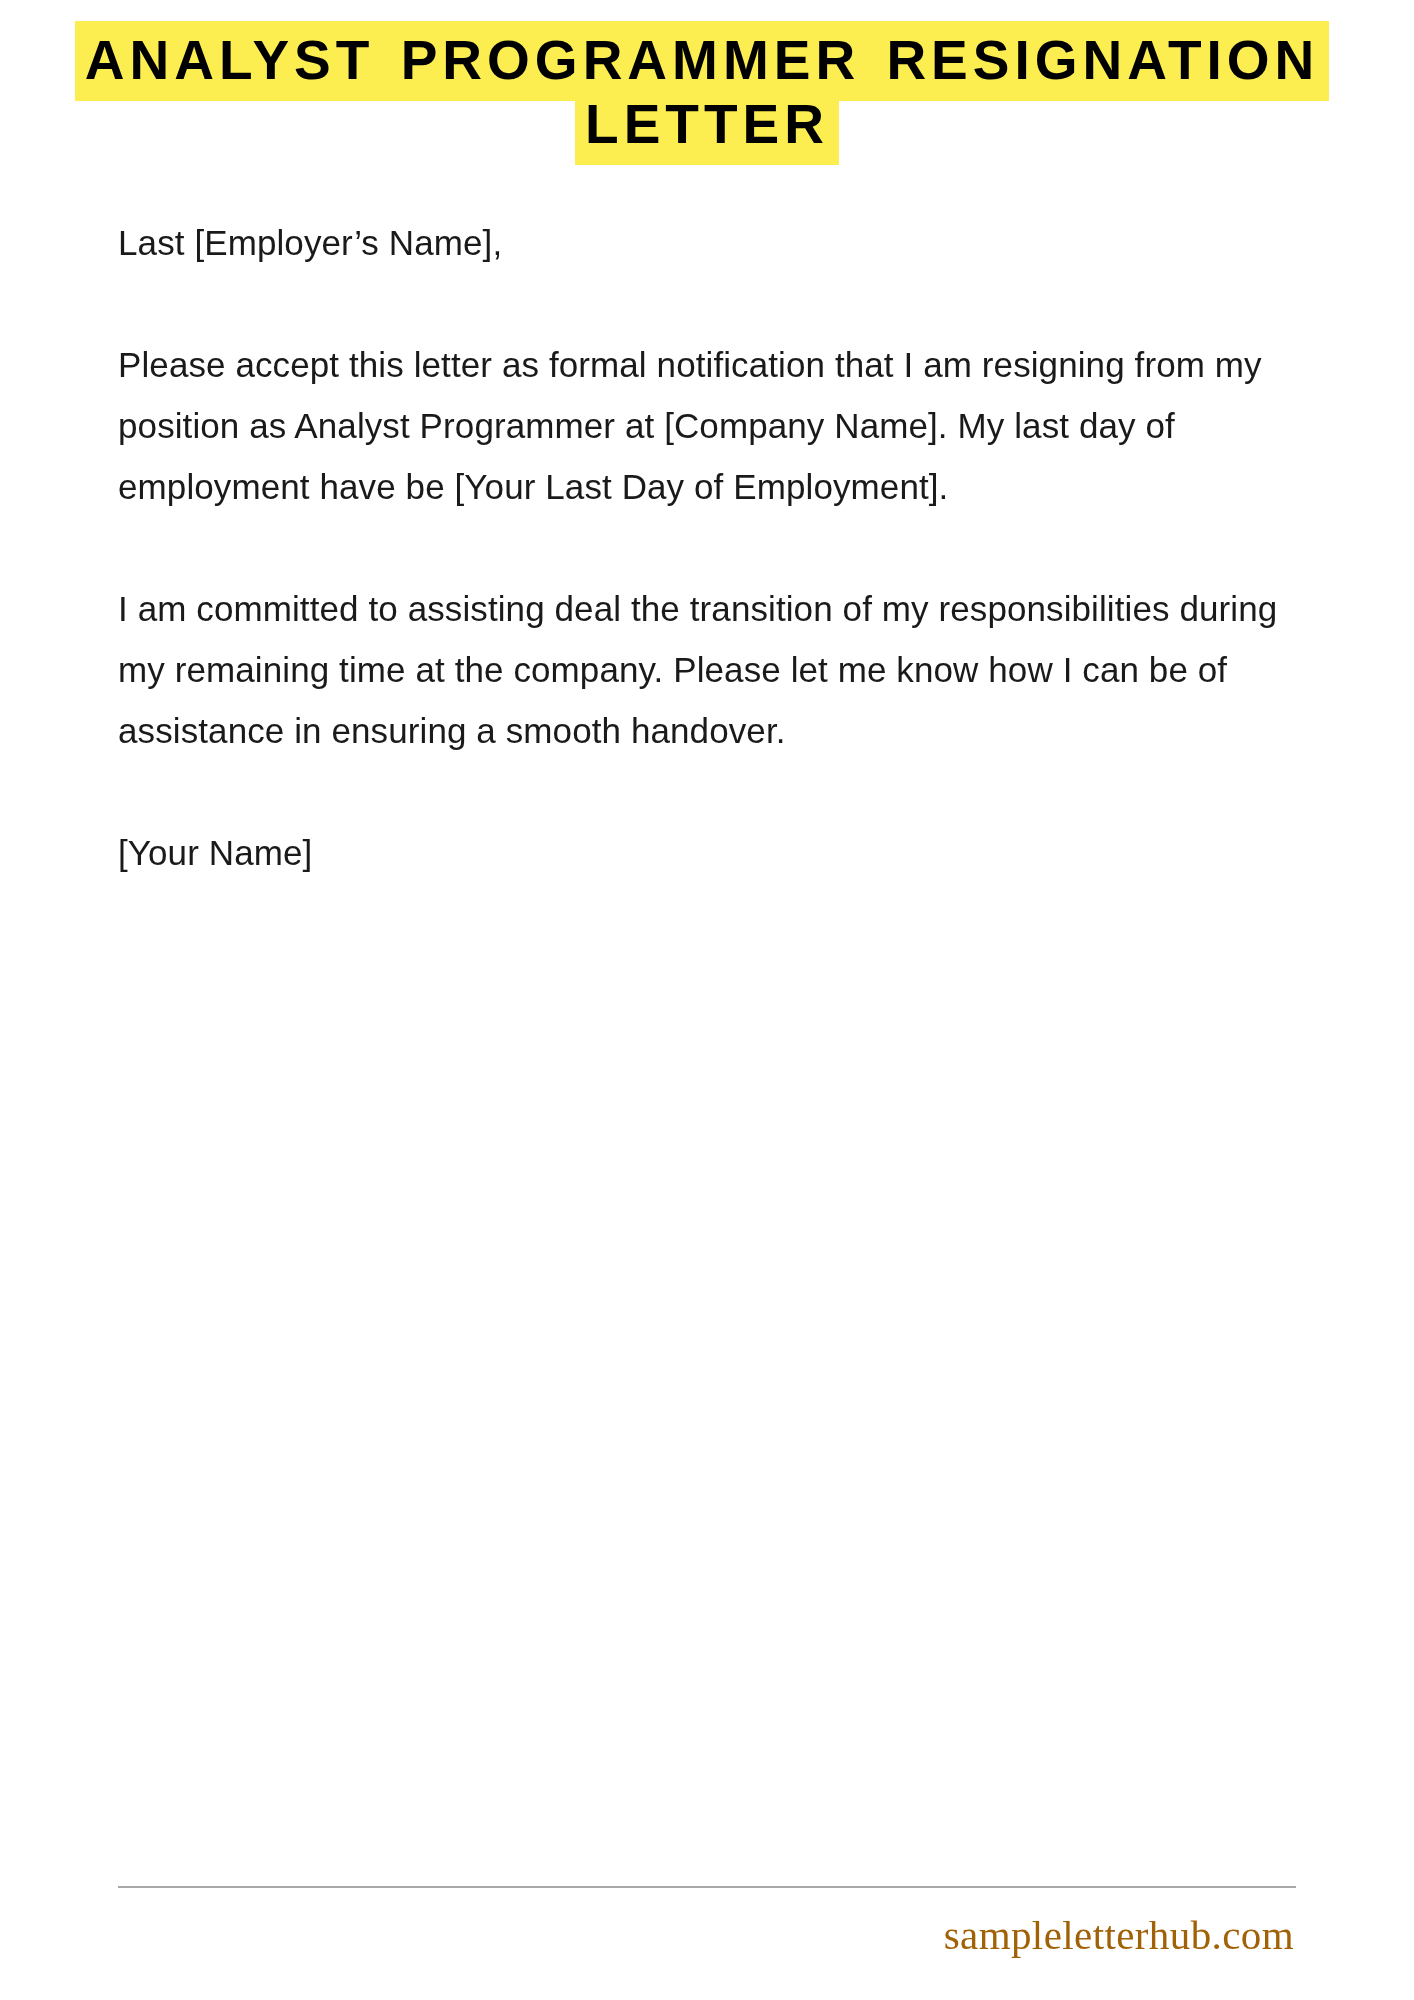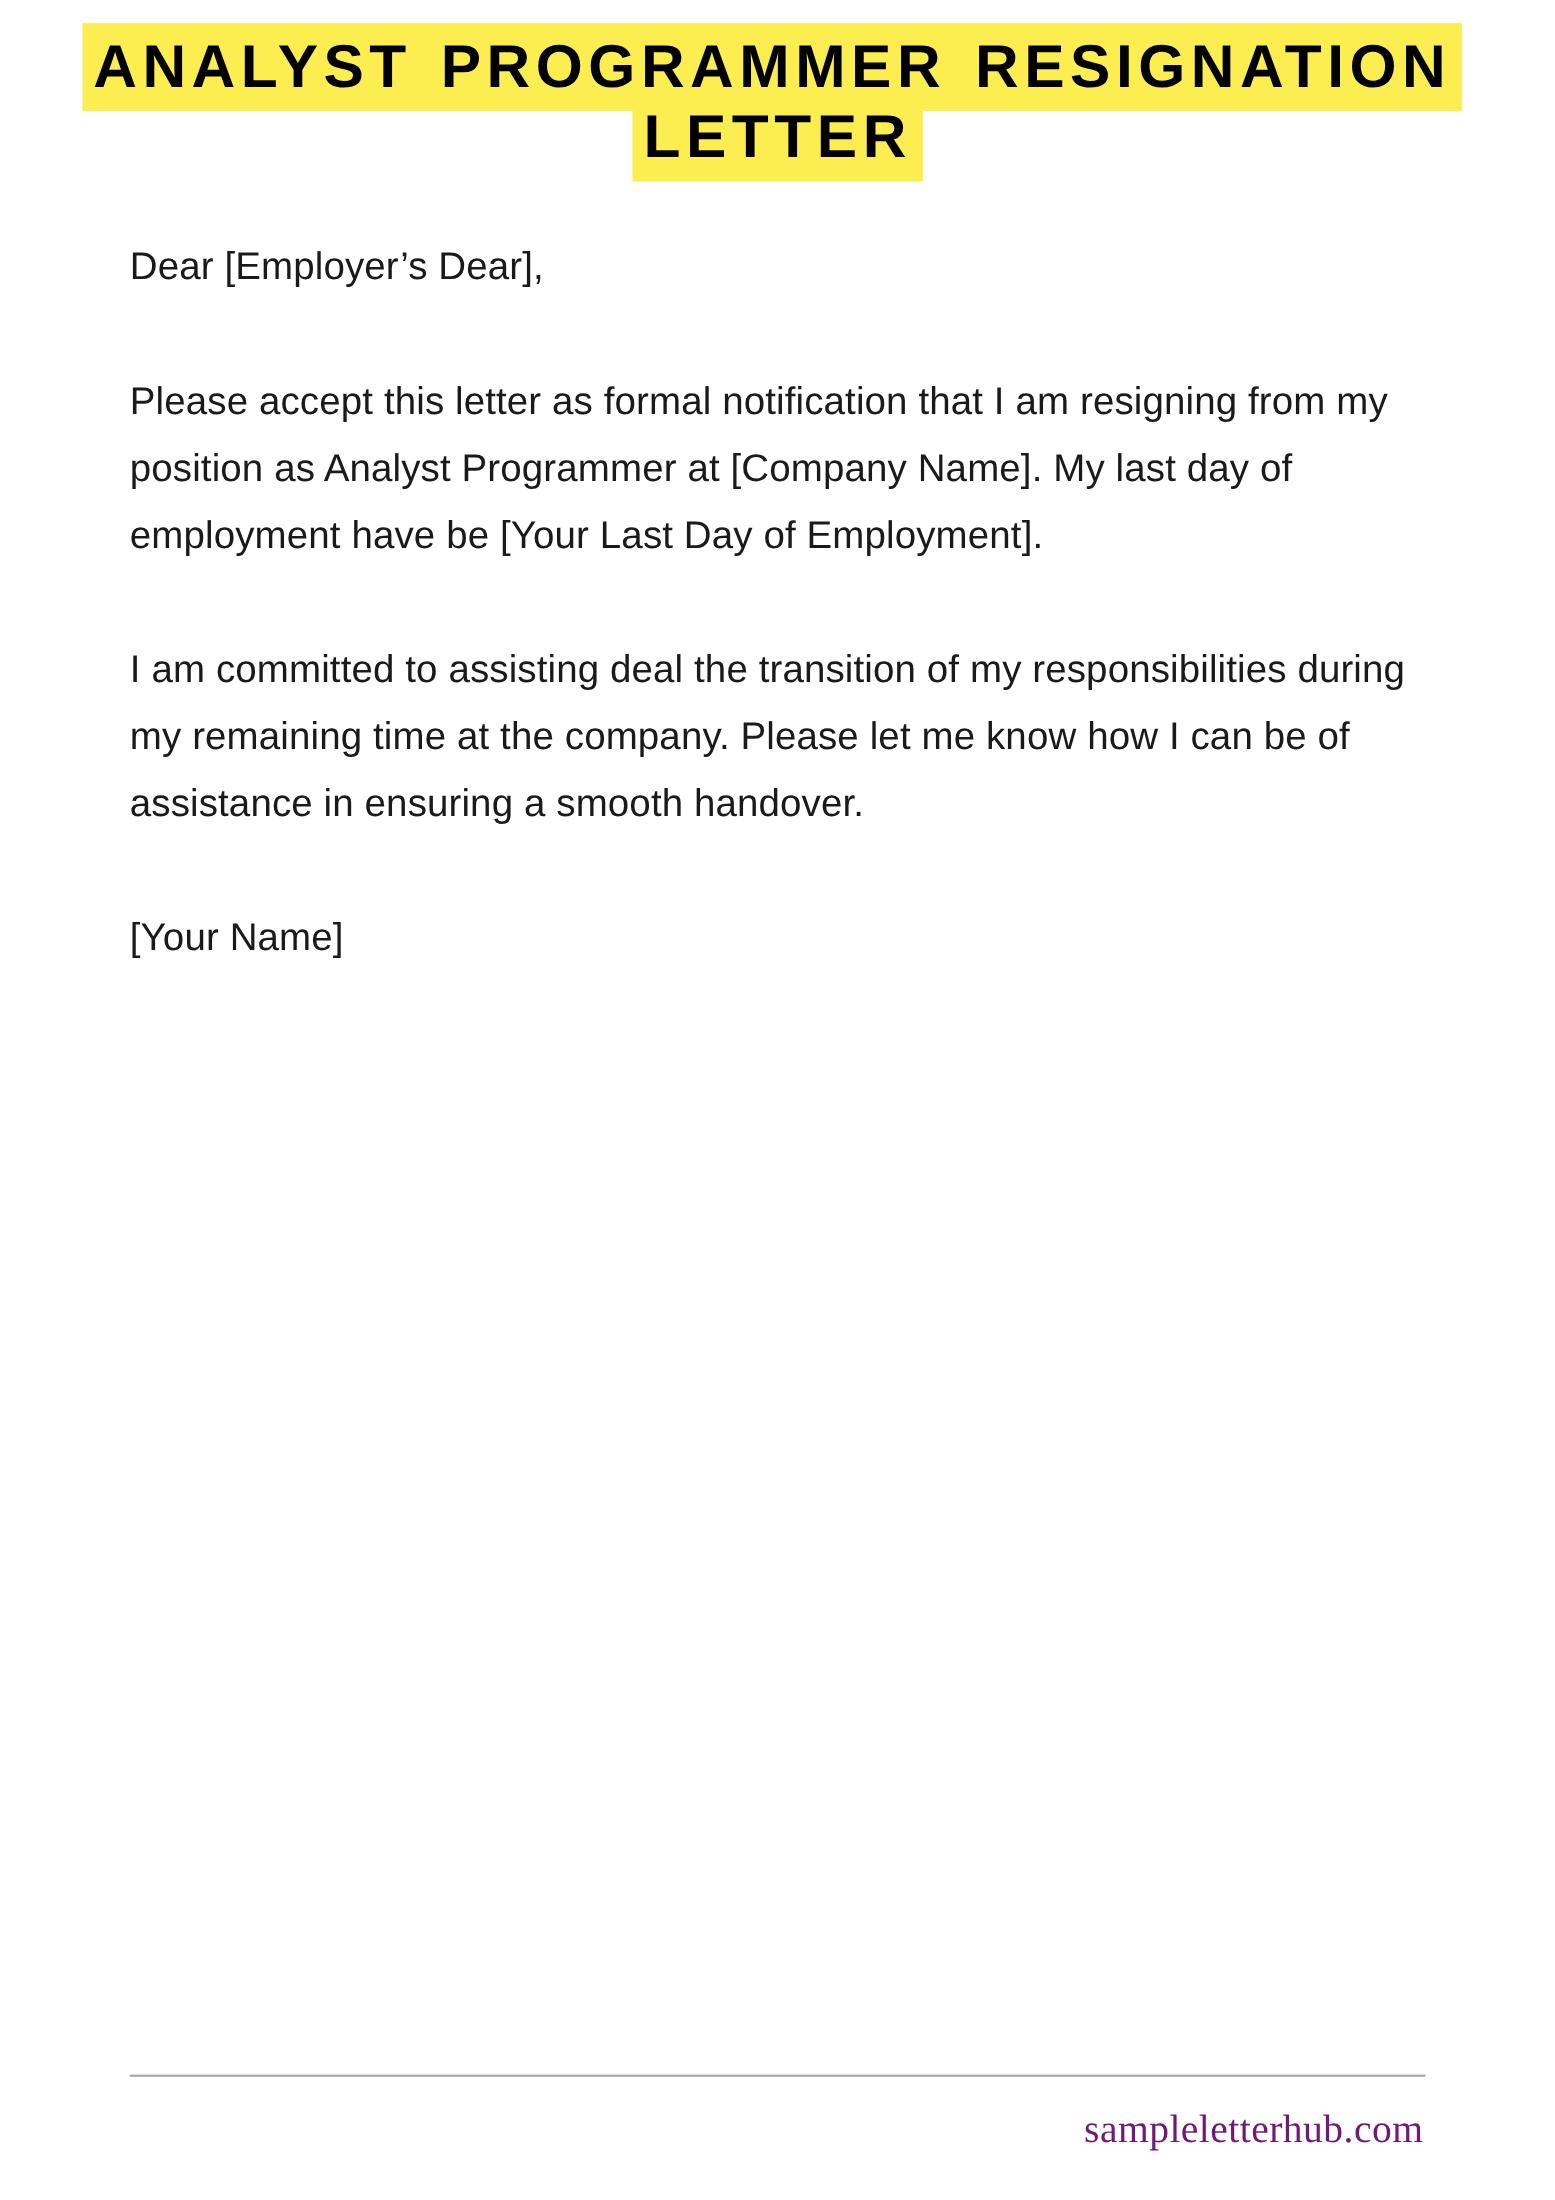--- a/index.html
+++ b/index.html
@@ -92,39 +92,39 @@
     border: 0;
     border-top: 2px solid #a8a8a8;
     margin: 0 0 26px 0;
     width: 100%;
   }
 
   .footer-url {
     display: block;
     text-align: right;
     font-family: "Liberation Serif", serif;
-    font-size: 36px;
+    font-size: 41px;
     line-height: 42px;
-    color: #701a75;
+    color: #a16207;
     letter-spacing: 0.4px;
     padding-right: 2px;
   }
 </style>
 </head>
 <body>
 
 <div class="page">
 
   <div class="title-block">
     <h1 class="doc-title"><span class="hl"><span>ANALYST PROGRAMMER RESIGNATION</span> <span>LETTER</span></span></h1>
   </div>
 
   <div class="letter-body">
 
-    <p class="salutation">Dear [Employer’s Dear],</p>
+    <p class="salutation">Last [Employer’s Name],</p>
 
     <p class="para">Please accept this letter as formal notification that I am resigning from my position as Analyst Programmer at [Company Name]. My last day of employment have be [Your Last Day of Employment].</p>
 
 
     <p class="para">I am committed to assisting deal the transition of my responsibilities during my remaining time at the company. Please let me know how I can be of assistance in ensuring a smooth handover.</p>
 
     <div class="closing">
       <p class="sign-line">[Your Name]</p>
     </div>
 

